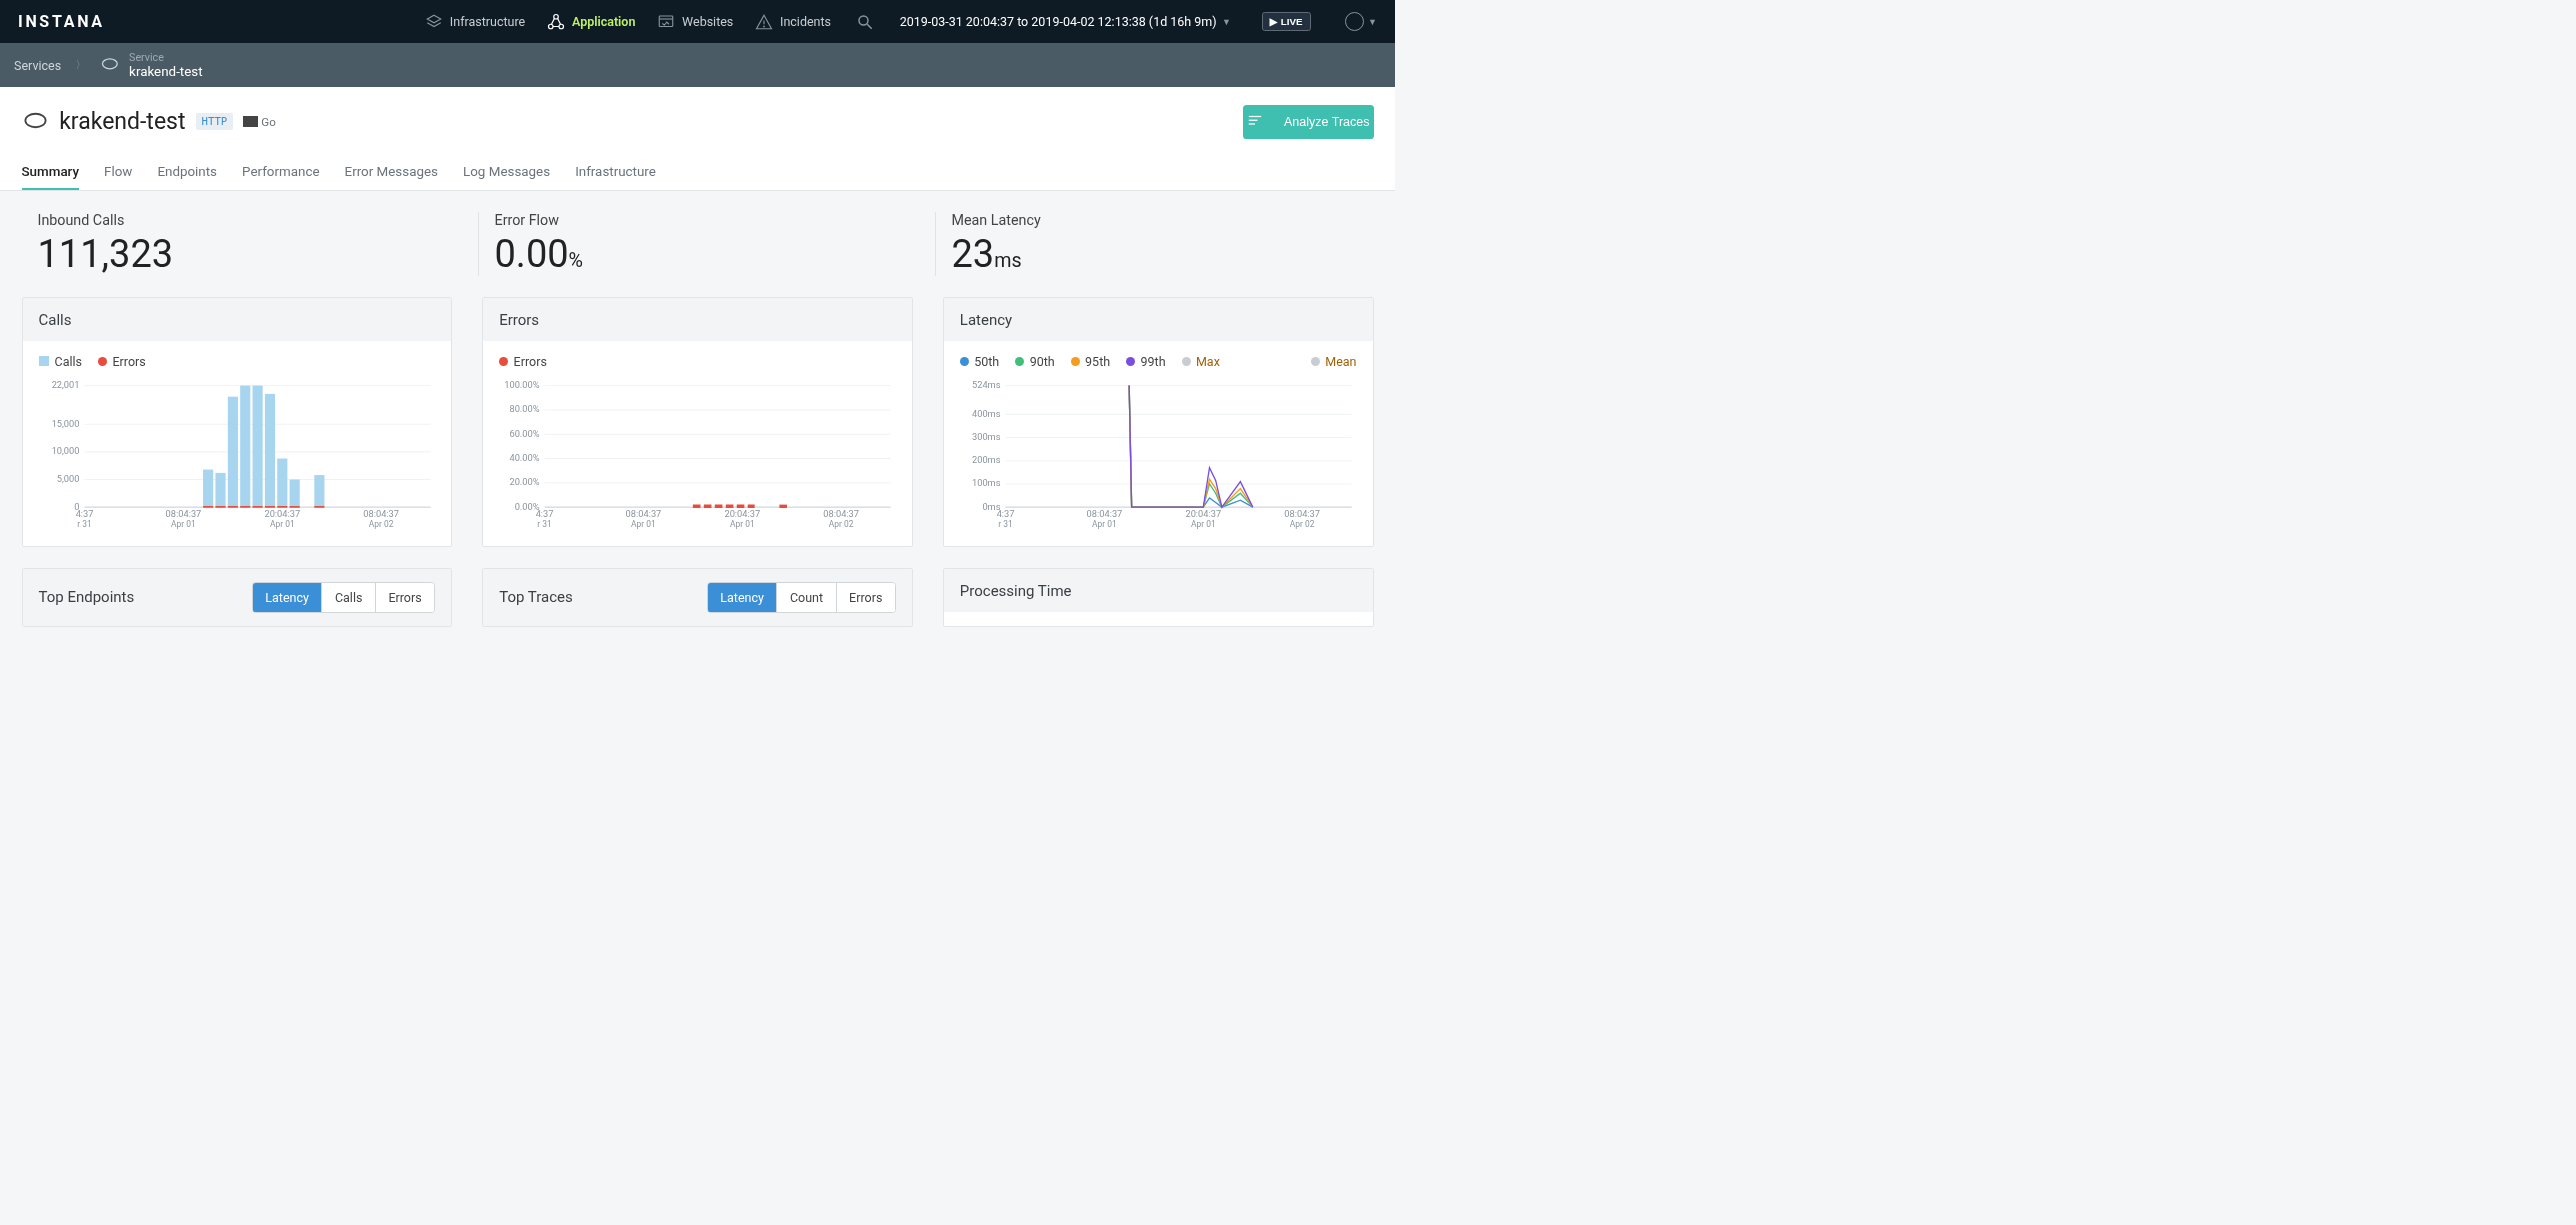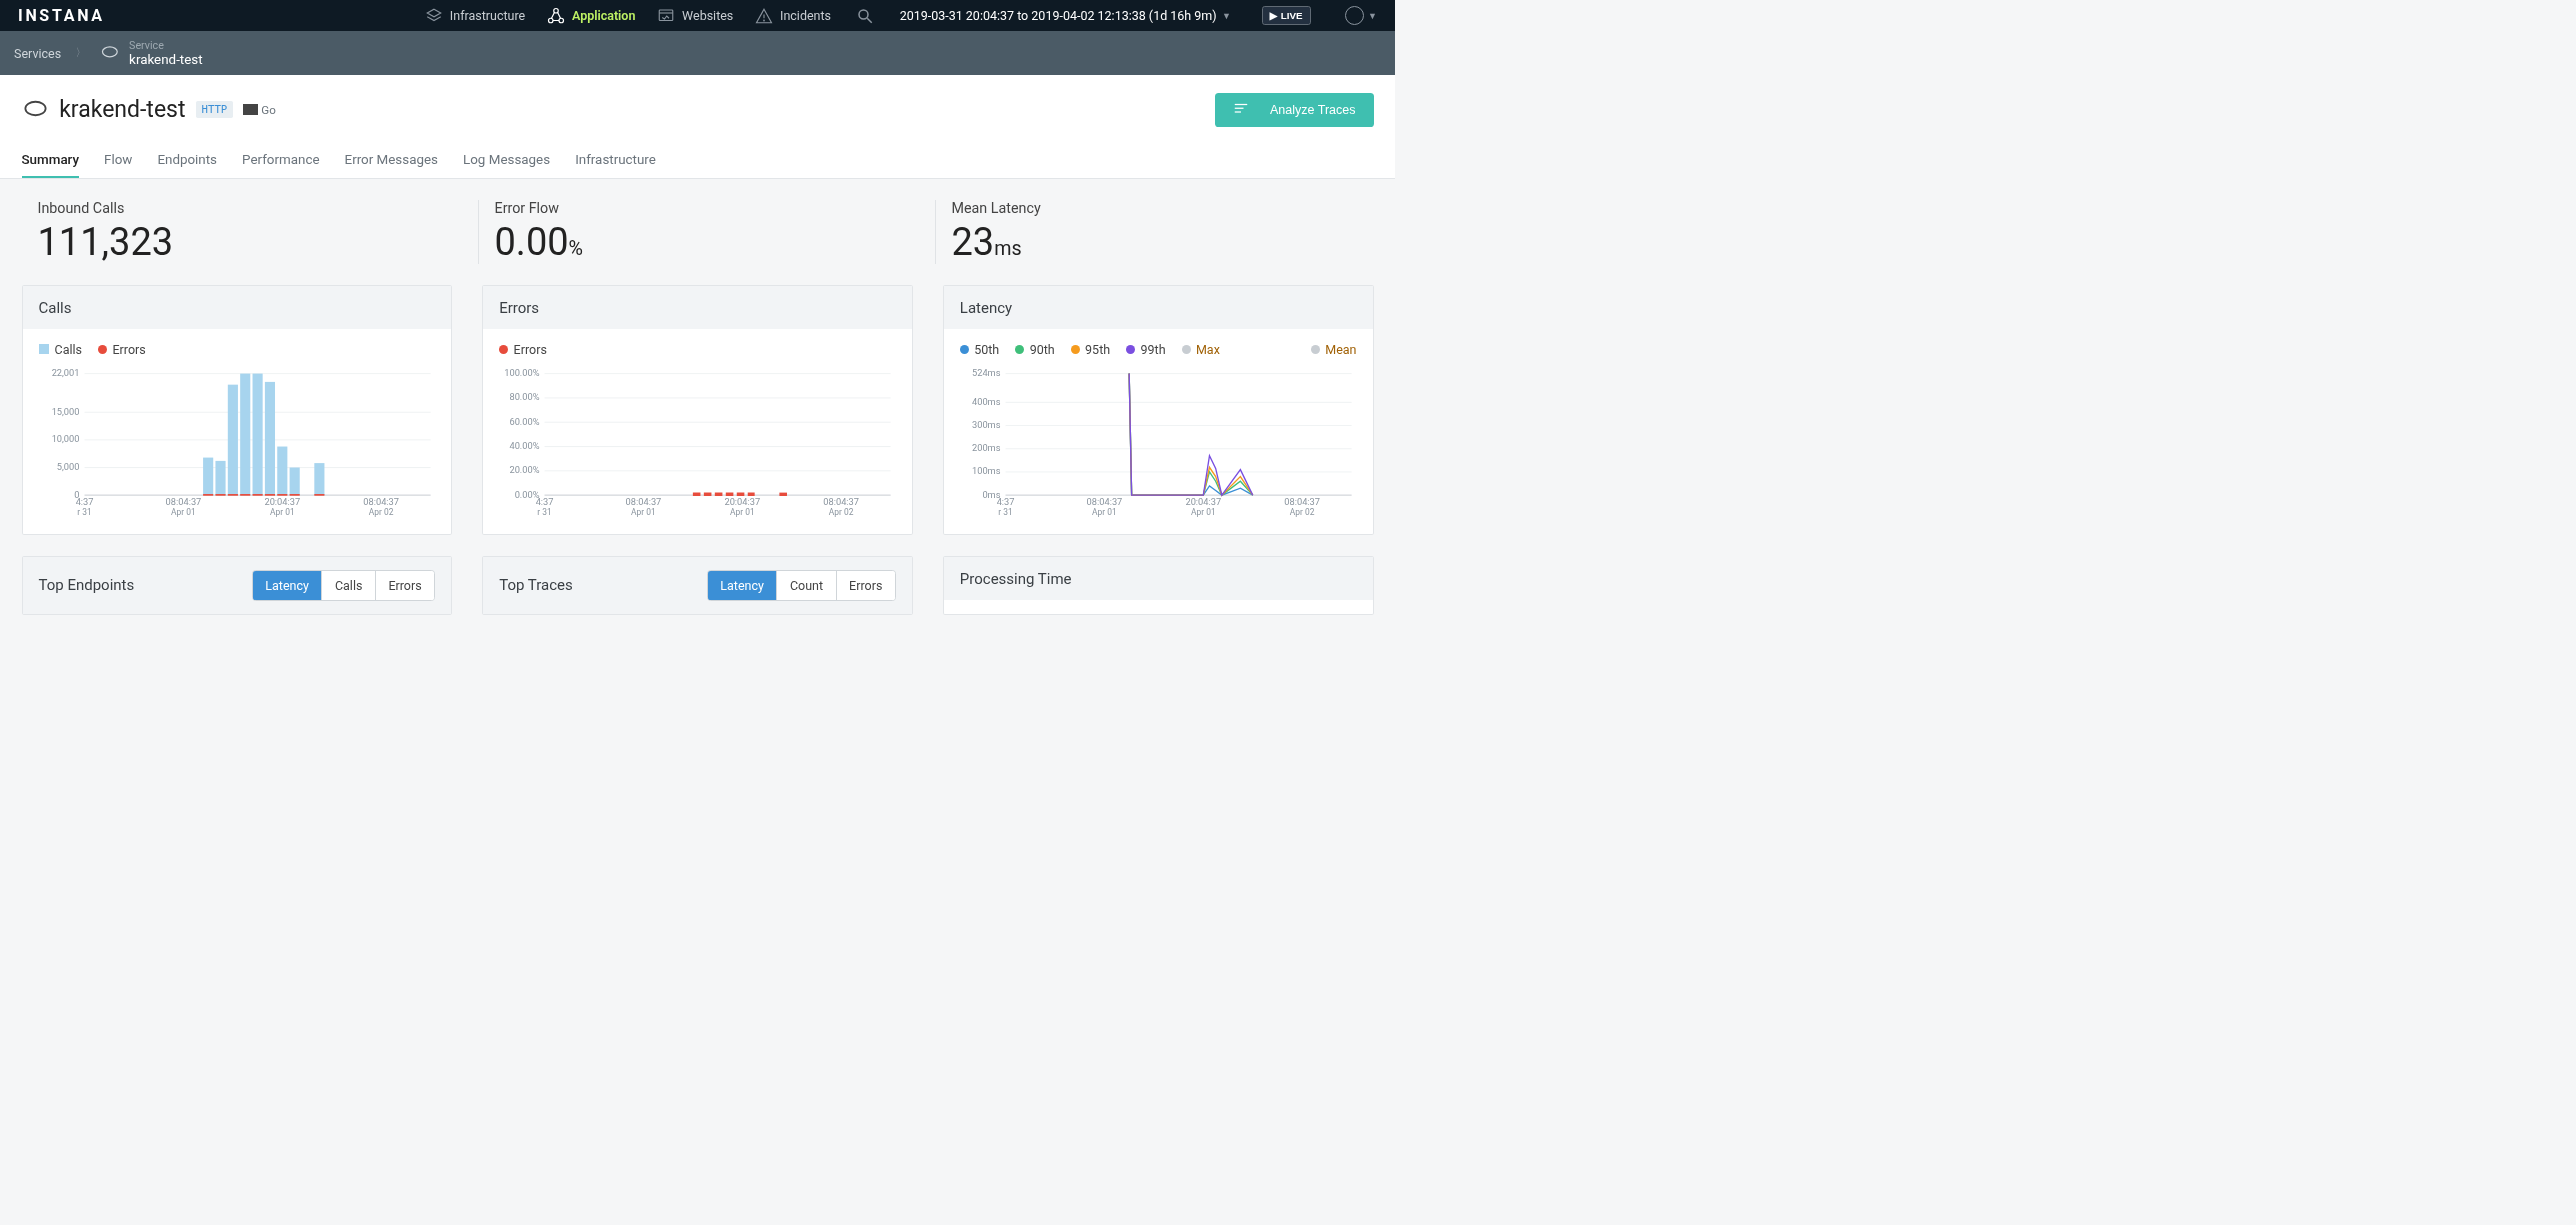--- a/index.html
+++ b/index.html
@@ -4,21 +4,21 @@
 <style>
   * { box-sizing: border-box; margin: 0; padding: 0; }
   body {
     font-family: -apple-system, BlinkMacSystemFont, "Segoe UI", Roboto, sans-serif;
     background: #f5f6f7;
     color: #222;
     width: 1395px;
   }
   
   .topnav {
-    height: 31px;
+    height: 43px;
     background: #0e1a24;
     display: flex;
     align-items: center;
     padding: 0 18px;
     color: #c8cdd2;
   }
   .logo {
     font-weight: 700;
     letter-spacing: 2.7px;
     color: #fff;
@@ -57,21 +57,21 @@
   .ph-row { display:flex; align-items:center; gap:10.7px; }
   .svc-name { font-size:23px; color:#222; }
   .tag-http {
     font-family: SFMono-Regular, Menlo, monospace;
     background:#e8eef2; color:#3b8fd6; font-size:10.7px; padding:1.8px 5.4px; border-radius:1.8px;
   }
   .tag-go { font-size:11.6px; color:#6b747c; display:flex; align-items:center; gap:3.6px; }
   .goicon { width:14.3px; height:10.7px; background:#444; display:inline-block; }
   .spacer { flex:1; }
   .analyze-btn {
-    background:#3fbfb0; color:#fff; border:none; padding:9px 18px;
+    background:#3fbfb0; color:#fff; border:none; padding:9px 4px;
     border-radius:3.6px; font-size:12.5px; font-weight:500; display:flex;
     align-items:center; gap:21px; cursor:pointer;
   }
   .tabs { display:flex; gap:25px; margin-top:16px; }
   .tab { padding:9px 0; font-size:13.4px; color:#6b747c; cursor:pointer; border-bottom:2.7px solid transparent; }
   .tab.active { color:#222; border-bottom-color:#3fbfb0; font-weight:500; }
 
   
   .kpirow { display:flex; gap:18px; padding:21.5px; }
   .kpi { flex:1; padding:0 16px; border-left:1.8px solid #e0e3e6; }

